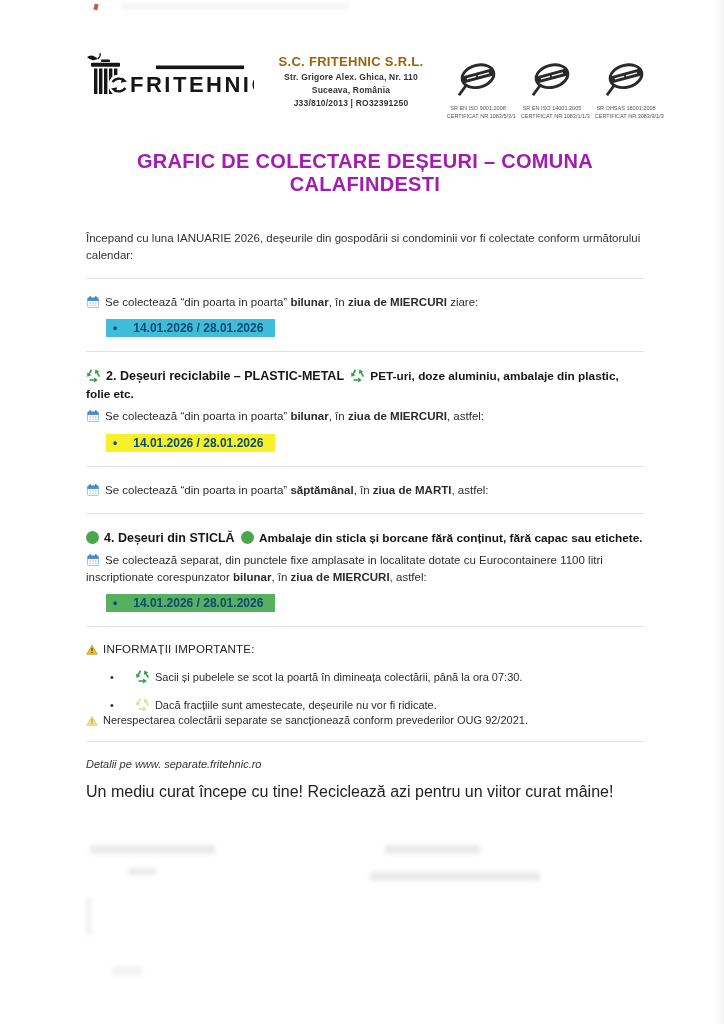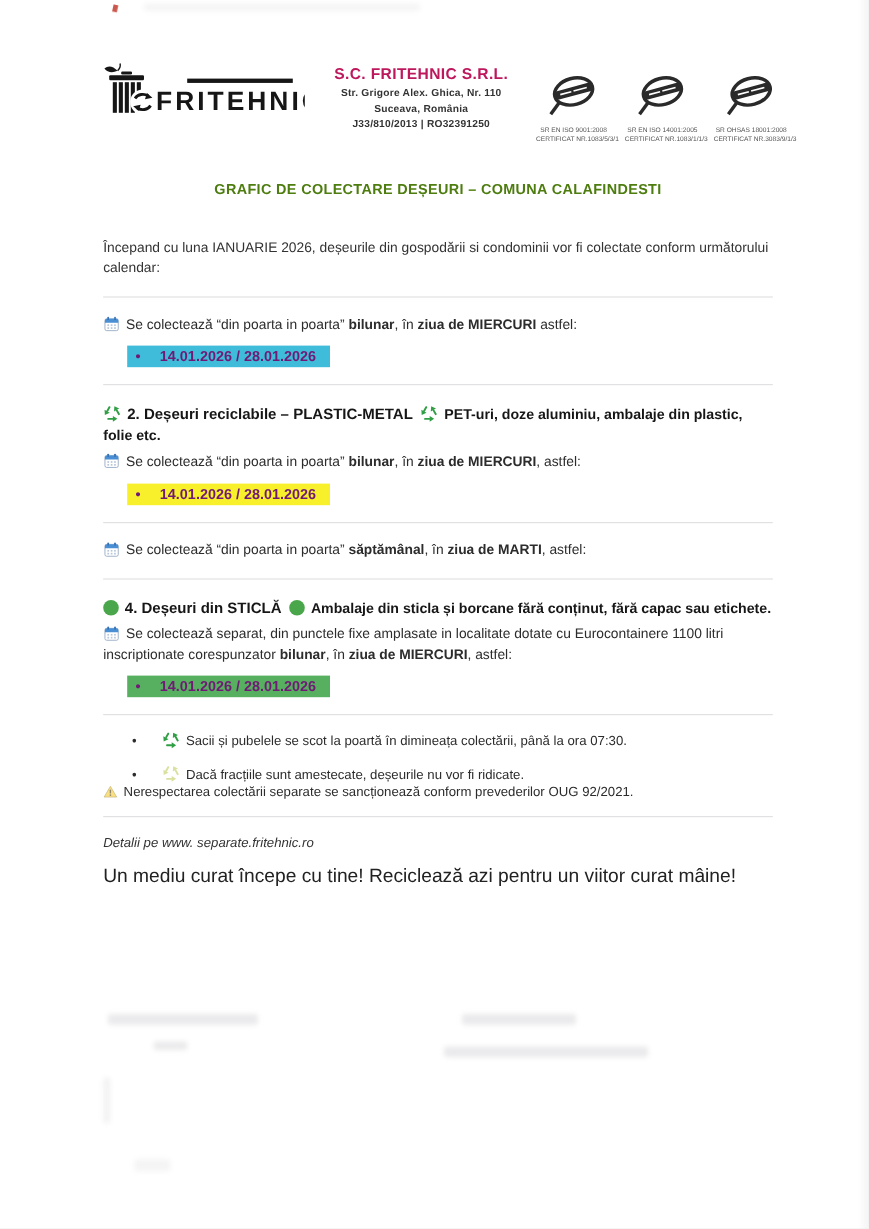--- a/index.html
+++ b/index.html
@@ -8,40 +8,40 @@
     background:#ffffff;overflow:hidden;
     font-family:"Liberation Sans",sans-serif;color:#222;
   }
   .content{position:absolute;left:0;top:0;width:724px;padding:0 80px 0 86px;box-sizing:border-box;}
 
   
   .hdr{margin-top:52px;display:flex;align-items:flex-start;}
   .logo{width:168px;height:52px;flex:0 0 auto;}
   .logo text{font-family:"Liberation Sans",sans-serif;}
   .company{flex:0 0 auto;width:186px;text-align:center;margin-left:4px;margin-top:2px;}
-  .company .cname{font-size:13px;font-weight:bold;color:#be185d;letter-spacing:.3px;}
+  .company .cname{font-size:13px;font-weight:bold;color:#a16207;letter-spacing:.3px;}
   .company .cline{font-size:8.5px;font-weight:bold;color:#333;margin-top:3px;letter-spacing:.2px;}
   .badges{margin-left:auto;display:flex;gap:6px;margin-top:8px;}
   .badge{width:68px;text-align:center;}
   .badge svg{width:50px;height:40px;}
   .badge .cap{font-size:6px;line-height:1.35;color:#555;white-space:nowrap;transform:scale(.92);transform-origin:center top;}
 
   
-  .doc-title{margin:30px 0 0;text-align:center;font-size:12px;font-weight:bold;color:#4d7c0f;letter-spacing:.3px;}
+  .doc-title{margin:30px 0 0;text-align:center;font-size:20px;font-weight:bold;color:#a21caf;letter-spacing:.3px;}
   .intro{margin:34px 0 0;font-size:11.5px;line-height:1.45;color:#333;}
 
   .divider{border:none;border-top:1px solid #e1e1e3;height:0;margin:14px 0 0;filter:blur(.2px);}
 
   
   section{margin-top:15px;}
   .sec-head{font-size:12.5px;font-weight:bold;color:#161616;line-height:1.45;}
   .sec-head .desc{font-size:11.8px;}
   .sec-head .desc.small{font-size:10px;}
   .sec-sched{margin-top:5px;font-size:11.5px;color:#2c2c2c;line-height:1.45;}
-  .sec-dates{margin-top:9px;margin-left:20px;font-size:12px;font-weight:bold;color:#701a75;}
+  .sec-dates{margin-top:9px;margin-left:20px;font-size:12px;font-weight:bold;color:#0c4a6e;}
   .dates{display:inline-block;padding:2px 12px 2px 7px;}
   .dates::before{content:"•";margin-right:16px;}
   .hl-cyan{background:#3fbcd9;}
   .hl-yellow{background:#f7f02b;}
   .hl-green{background:#56b060;}
 
   .icon{width:15px;height:15px;vertical-align:-3px;margin-right:5px;}
   .icon.recycle{fill:#2f9e44;}
   .icon.recycle.inline2{margin-left:3px;}
   .icon.recycle.faded{fill:#bcc94f;opacity:.55;}
@@ -190,21 +190,21 @@
     <h1 class="doc-title">GRAFIC DE COLECTARE DEȘEURI – COMUNA CALAFINDESTI</h1>
 
     <p class="intro">Începand cu luna IANUARIE 2026, deșeurile din gospodării si condominii vor fi colectate conform următorului calendar:</p>
 
     <hr class="divider">
 
     <section>
       <div class="sec-sched">
         <svg class="icon cal" viewBox="0 0 24 24">
             <use href="#sym-calendar"></use>
-          </svg><span>Se colectează “din poarta in poarta” </span><b>bilunar</b><span>, în </span><b>ziua de MIERCURI</b><span> astfel:</span>
+          </svg><span>Se colectează “din poarta in poarta” </span><b>bilunar</b><span>, în </span><b>ziua de MIERCURI</b><span> ziare:</span>
       </div>
       <div class="sec-dates">
         <span class="dates hl-cyan">14.01.2026 / 28.01.2026</span>
       </div>
     </section>
 
     <hr class="divider">
 
     <section>
       <div class="sec-head">
@@ -247,20 +247,25 @@
             <use href="#sym-calendar"></use>
           </svg><span>Se colectează  separat, din punctele fixe amplasate in localitate dotate cu Eurocontainere 1100 litri inscriptionate corespunzator </span><b>bilunar</b><span>, în </span><b>ziua de MIERCURI</b><span>, astfel:</span>
       </div>
       <div class="sec-dates">
         <span class="dates hl-green">14.01.2026 / 28.01.2026</span>
       </div>
     </section>
 
     <hr class="divider">
 
+    <div class="info-head">
+      <svg class="icon warn" viewBox="0 0 24 24">
+          <use href="#sym-warning"></use>
+        </svg><span>INFORMAȚII IMPORTANTE:</span>
+    </div>
     <div class="info-bullet">
       <svg class="icon recycle" viewBox="0 0 26 26">
           <use href="#sym-recycle"></use>
         </svg><span>Sacii și pubelele se scot la poartă în dimineața colectării, până la ora 07:30.</span>
     </div>
     <div class="info-bullet">
       <svg class="icon recycle faded" viewBox="0 0 26 26">
           <use href="#sym-recycle"></use>
         </svg><span>Dacă fracțiile sunt amestecate, deșeurile nu vor fi ridicate.</span>
     </div>

